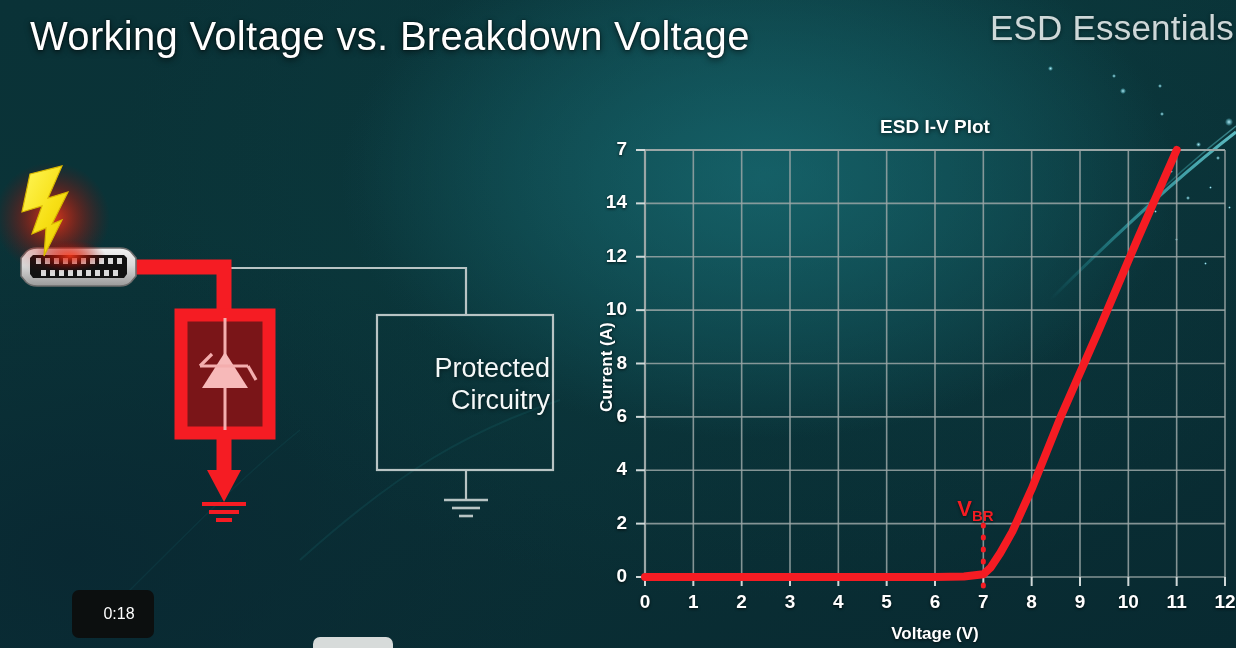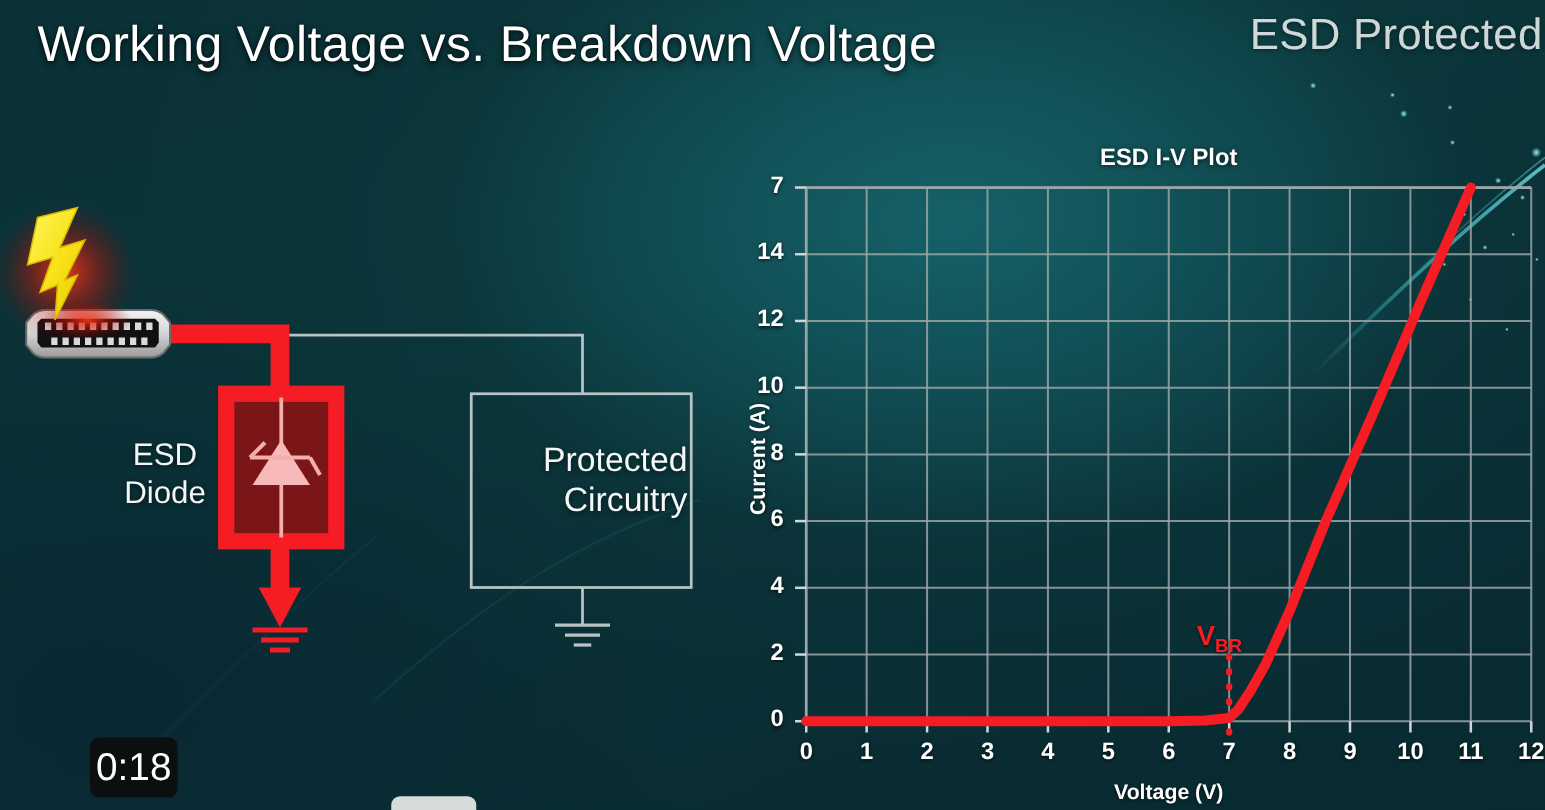--- a/index.html
+++ b/index.html
@@ -162,21 +162,22 @@
   }
   #vbr-label sub { font-size: 15px; }
 
   
   .badge {
     position: absolute;
     display: flex;
     align-items: center;
     justify-content: center;
     border-radius: 7px;
-    font-size: 31px;
+    font-size: 16px;
+    padding-left: 12px;
   }
   #badge-current {
     left: 72px; top: 590px; width: 70px; height: 48px;
     background: #0c0f0f; color: #ffffff;
   }
   #badge-total {
     left: 313px; top: 590px; width: 68px; height: 48px;
     background: #d7dbda; color: #1a1d1d; margin-top: 47px;
   }
 </style>
@@ -214,21 +215,21 @@
   <div class="bokeh" style="left:1186px;top:196px;width:4px;height:4px;"></div>
   <div class="bokeh" style="left:1154px;top:210px;width:3px;height:3px;"></div>
   <div class="bokeh" style="left:1228px;top:206px;width:3px;height:3px;"></div>
   <div class="bokeh" style="left:1175px;top:238px;width:3px;height:3px;"></div>
   <div class="bokeh" style="left:1204px;top:262px;width:3px;height:3px;"></div>
   <div class="bokeh" style="left:1120px;top:88px;width:6px;height:6px;"></div>
   <div class="bokeh" style="left:1158px;top:84px;width:4px;height:4px;"></div>
   <div class="bokeh" style="left:1112px;top:74px;width:4px;height:4px;"></div>
 
   <div id="page-title">Working Voltage vs. Breakdown Voltage</div>
-  <div id="brand-title">ESD Protected</div>
+  <div id="brand-title">ESD Essentials</div>
 
 
   <svg id="circuit" viewBox="0 0 600 400">
     <defs>
       <radialGradient id="boltGlow">
         <stop offset="0%" stop-color="#ff3a1a" stop-opacity="0.85"></stop>
         <stop offset="55%" stop-color="#d01000" stop-opacity="0.35"></stop>
         <stop offset="100%" stop-color="#8a0000" stop-opacity="0"></stop>
       </radialGradient>
       <linearGradient id="connBody" x1="0" y1="0" x2="0" y2="1">
@@ -308,24 +309,20 @@
       </g>
     </g>
 
     <ellipse cx="52" cy="58" rx="58" ry="56" fill="url(#boltGlow)"></ellipse>
     <ellipse cx="70" cy="96" rx="36" ry="16" fill="url(#boltGlow)"></ellipse>
     <g>
       <path d="M 30 14 L 62 6 L 48 38 L 68 32 L 52 64 L 62 60 L 44 96 L 46 68 L 32 74 L 42 46 L 22 52 Z" fill="url(#boltFill)" stroke="#d8b700" stroke-width="1.2"></path>
     </g>
   </svg>
 
-  <div id="esd-label">
-    <div>ESD</div>
-    <div>Diode</div>
-  </div>
 
   <div id="protected-label">
     <div>Protected</div>
     <div>Circuitry</div>
   </div>
 
   <div id="chart-title" style="left: 575px; width: 720px; text-align: center;">ESD I-V Plot</div>
 
   <svg id="chart" viewBox="0 0 661 540">
 

